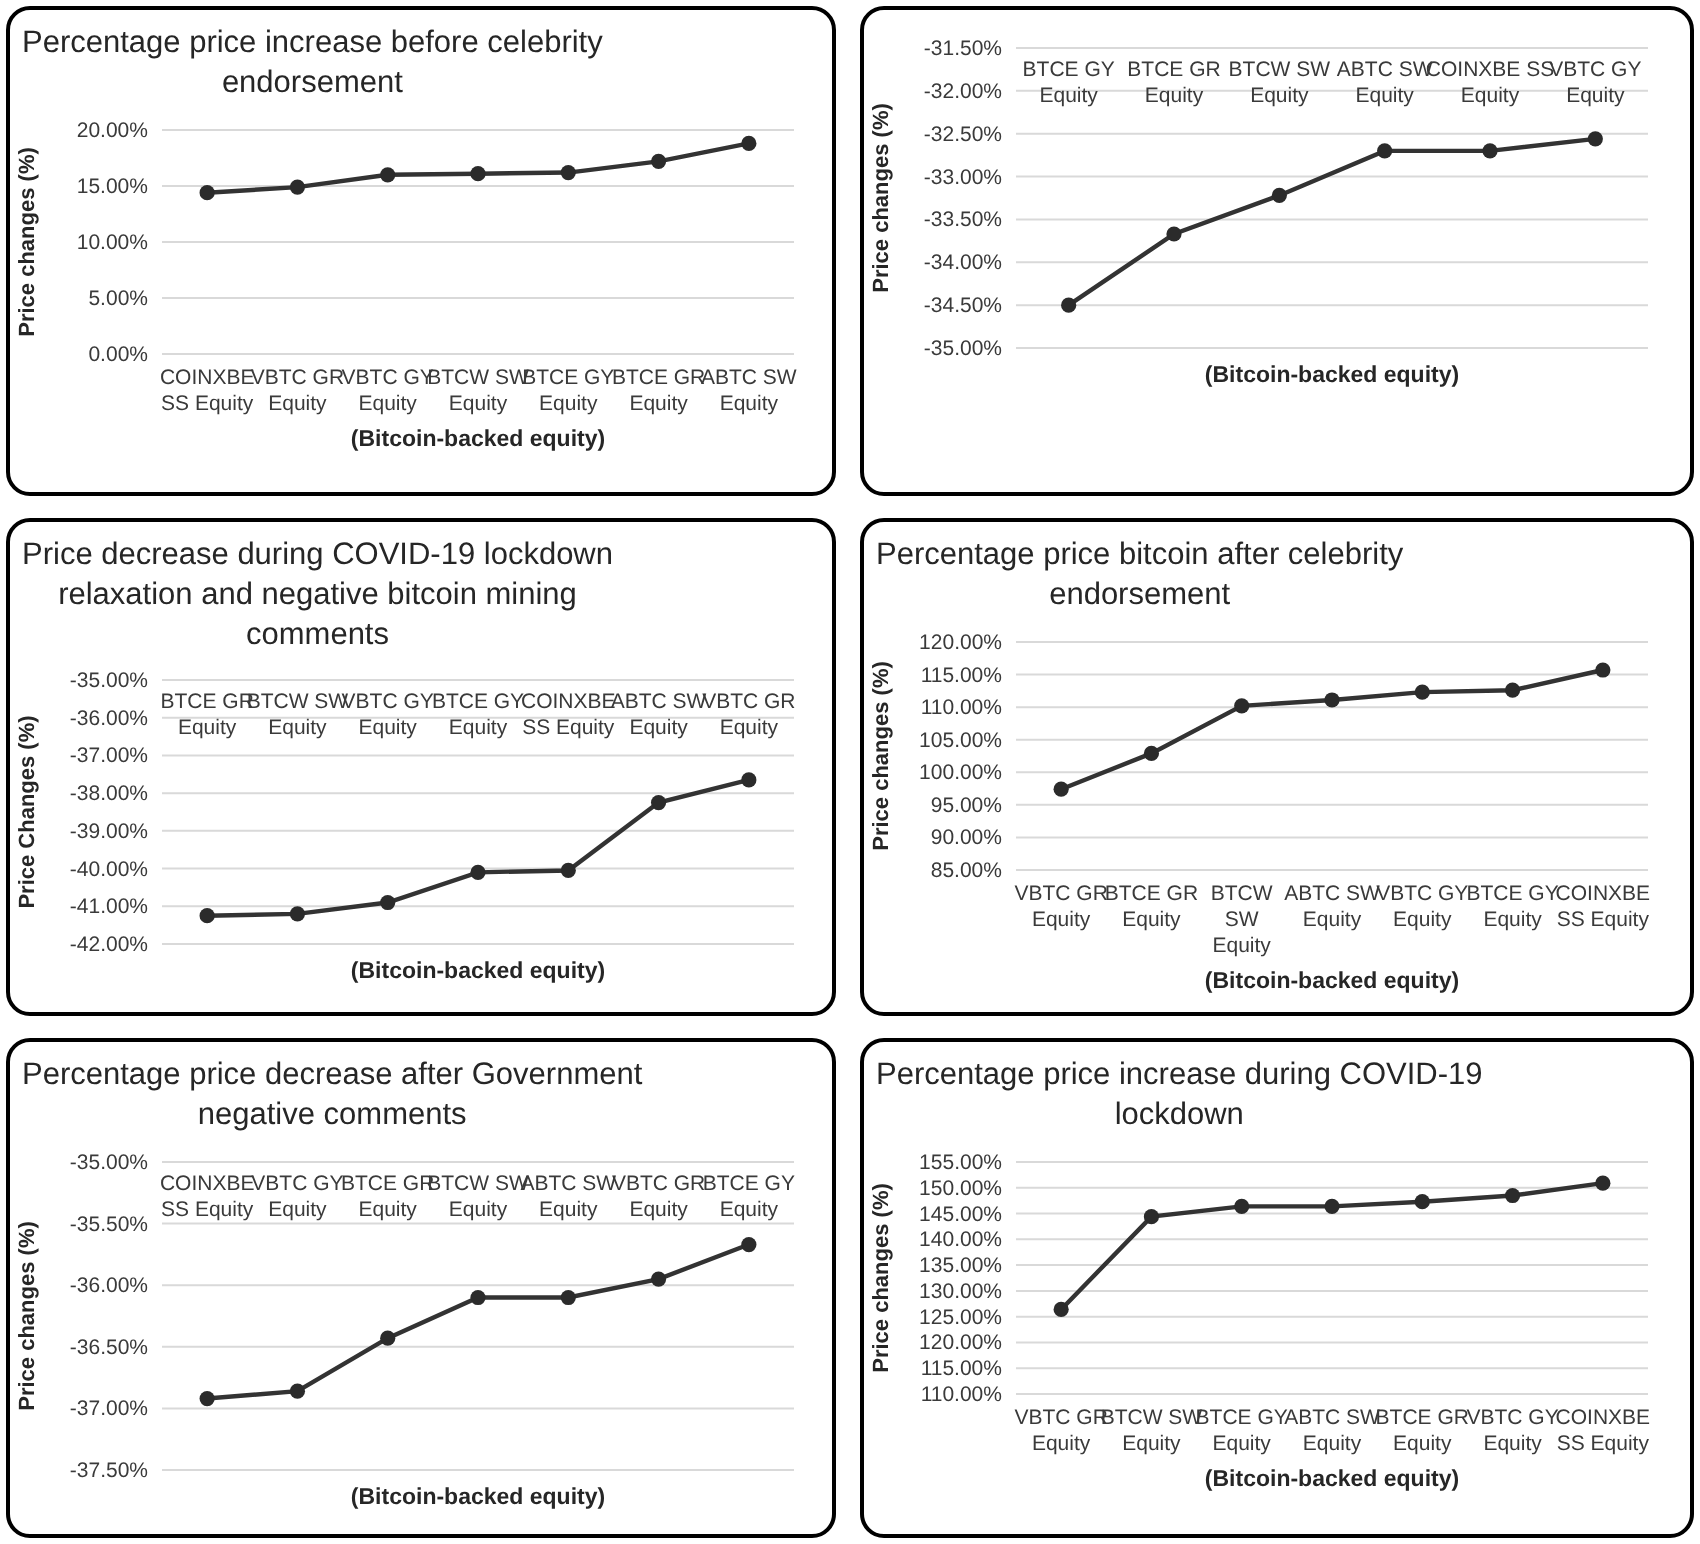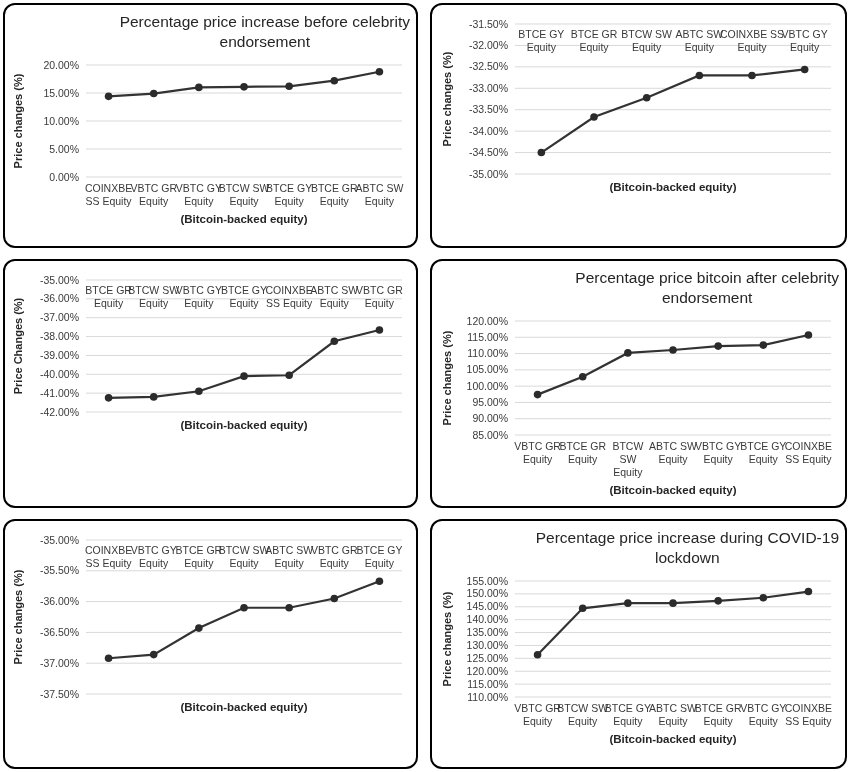--- a/index.html
+++ b/index.html
@@ -15,21 +15,21 @@
     grid-template-rows: 245px 249px 250px;
     column-gap: 12px; row-gap: 11px;
     padding: 3px;
   }
   .panel {
     background: #ffffff;
     border: 2px solid #000000;
     border-radius: 12px;
     display: flex;
     flex-direction: column;
-    align-items: flex-end;
+    align-items: flex-start;
     padding-top: 7px;
     overflow: hidden;
   }
   .chart-title {
     margin: 0 6px 1px 6px;
     font-size: 15.5px;
     font-weight: normal;
     color: #262626;
     line-height: 1.28;
     text-align: center;
@@ -138,20 +138,23 @@
           <circle cx="155" cy="105.00000000000007" r="3.8" fill="#2b2b2b"></circle>
           <circle cx="207.66666666666666" cy="85.71428571428567" r="3.8" fill="#2b2b2b"></circle>
           <circle cx="260.3333333333333" cy="63.42857142857155" r="3.8" fill="#2b2b2b"></circle>
           <circle cx="313" cy="63.42857142857155" r="3.8" fill="#2b2b2b"></circle>
           <circle cx="365.66666666666663" cy="57.42857142857152" r="3.8" fill="#2b2b2b"></circle>
         </g>
       </svg>
   </section>
 
   <section class="panel">
+    <h2 class="chart-title">Price decrease during COVID-19 lockdown
+relaxation and negative bitcoin mining
+comments</h2>
     <svg class="chart-svg" width="406" height="170">
         <g>
           <line x1="76" x2="392" y1="12" y2="12" stroke="#d9d9d9" stroke-width="1"></line>
           <line x1="76" x2="392" y1="30.857142857142858" y2="30.857142857142858" stroke="#d9d9d9" stroke-width="1"></line>
           <line x1="76" x2="392" y1="49.714285714285715" y2="49.714285714285715" stroke="#d9d9d9" stroke-width="1"></line>
           <line x1="76" x2="392" y1="68.57142857142857" y2="68.57142857142857" stroke="#d9d9d9" stroke-width="1"></line>
           <line x1="76" x2="392" y1="87.42857142857143" y2="87.42857142857143" stroke="#d9d9d9" stroke-width="1"></line>
           <line x1="76" x2="392" y1="106.28571428571429" y2="106.28571428571429" stroke="#d9d9d9" stroke-width="1"></line>
           <line x1="76" x2="392" y1="125.14285714285714" y2="125.14285714285714" stroke="#d9d9d9" stroke-width="1"></line>
           <line x1="76" x2="392" y1="144" y2="144" stroke="#d9d9d9" stroke-width="1"></line>
@@ -247,20 +250,22 @@
           <circle cx="188.85714285714286" cy="43.91999999999999" r="3.8" fill="#2b2b2b"></circle>
           <circle cx="234" cy="40.98857142857145" r="3.8" fill="#2b2b2b"></circle>
           <circle cx="279.14285714285717" cy="37.08000000000001" r="3.8" fill="#2b2b2b"></circle>
           <circle cx="324.28571428571433" cy="36.10285714285716" r="3.8" fill="#2b2b2b"></circle>
           <circle cx="369.42857142857144" cy="26.005714285714276" r="3.8" fill="#2b2b2b"></circle>
         </g>
       </svg>
   </section>
 
   <section class="panel">
+    <h2 class="chart-title">Percentage price decrease after Government
+negative comments</h2>
     <svg class="chart-svg" width="406" height="192">
         <g>
           <line x1="76" x2="392" y1="12" y2="12" stroke="#d9d9d9" stroke-width="1"></line>
           <line x1="76" x2="392" y1="42.8" y2="42.8" stroke="#d9d9d9" stroke-width="1"></line>
           <line x1="76" x2="392" y1="73.6" y2="73.6" stroke="#d9d9d9" stroke-width="1"></line>
           <line x1="76" x2="392" y1="104.39999999999999" y2="104.39999999999999" stroke="#d9d9d9" stroke-width="1"></line>
           <line x1="76" x2="392" y1="135.2" y2="135.2" stroke="#d9d9d9" stroke-width="1"></line>
           <line x1="76" x2="392" y1="166" y2="166" stroke="#d9d9d9" stroke-width="1"></line>
         </g>
         <g font-size="10.5" fill="#3a3a3a">

